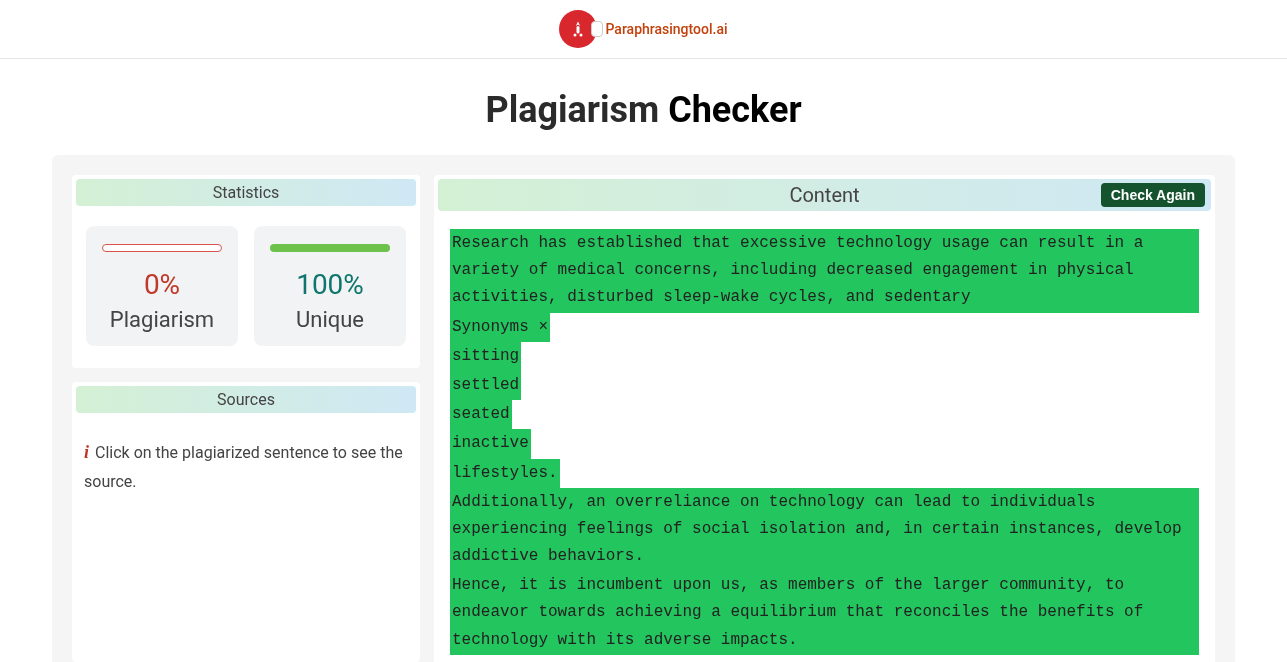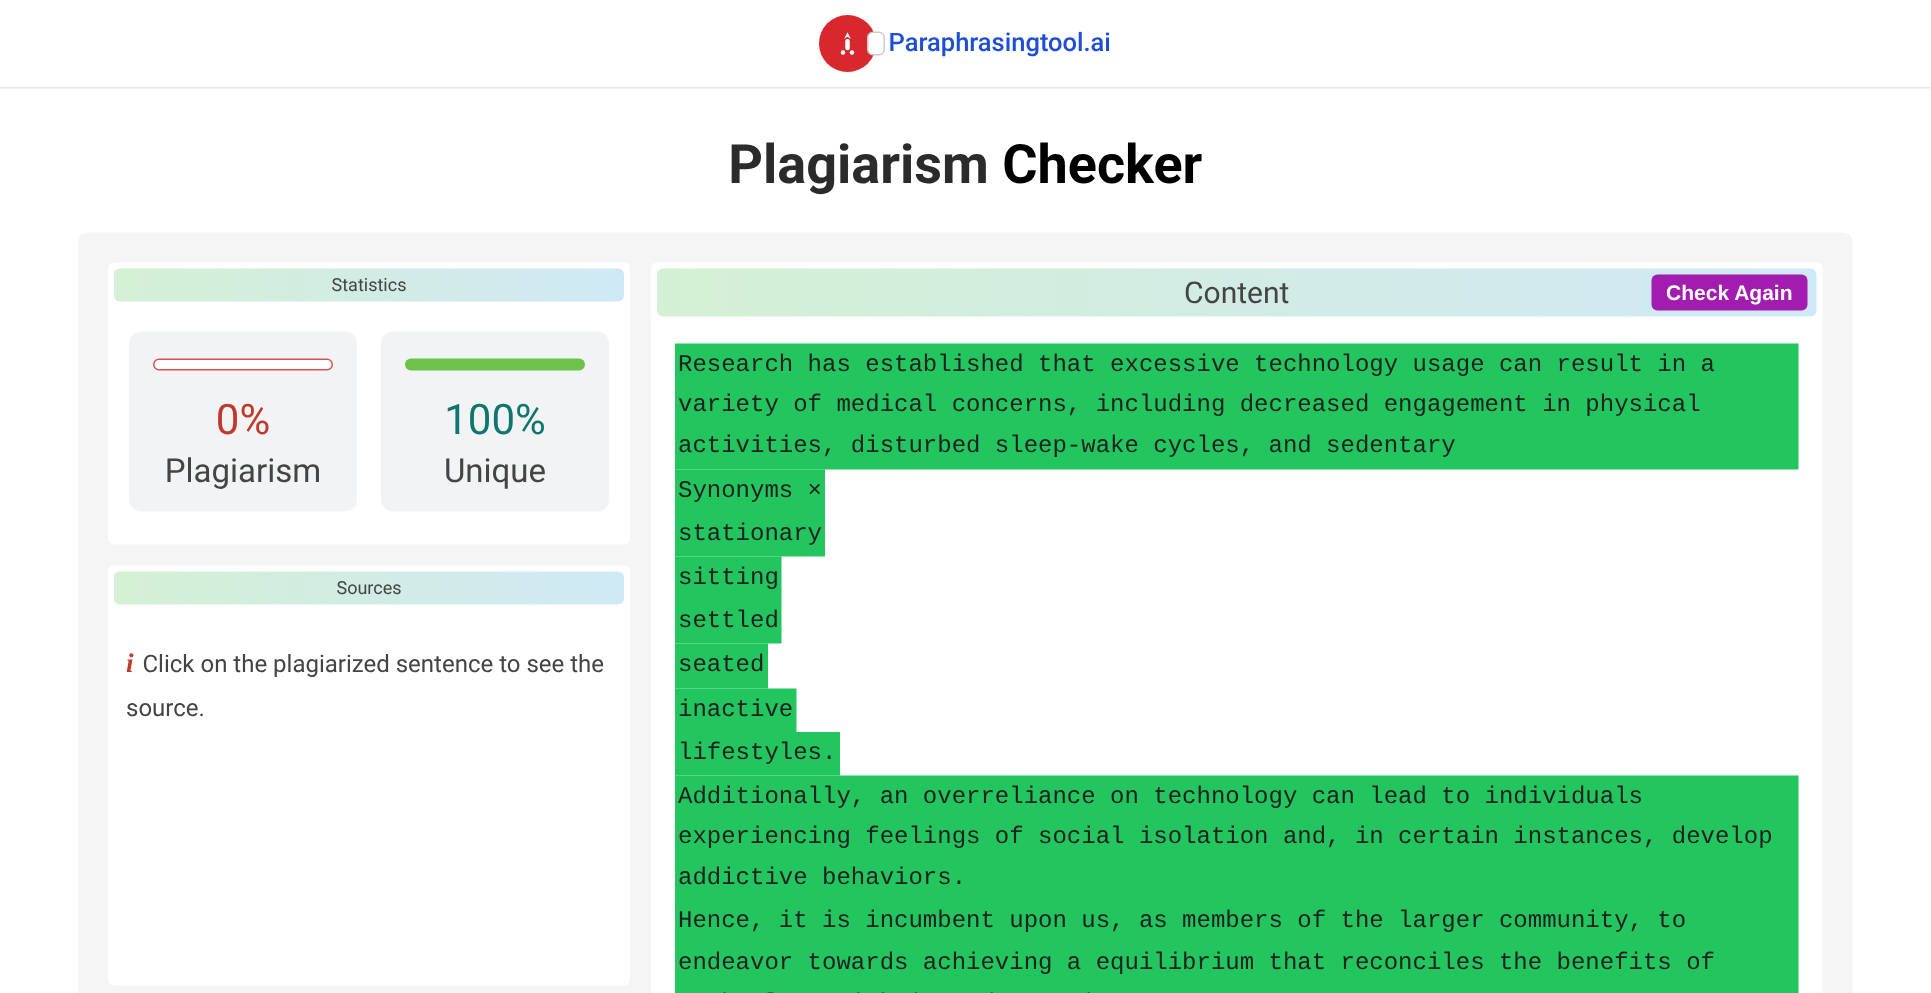--- a/index.html
+++ b/index.html
@@ -40,22 +40,22 @@
   height: 14px;
   border: 1px solid #ccc;
   border-radius: 4px;
   background: #fff;
 }
 .logo-icon {
   width: 18px;
   height: 22px;
 }
 .logo-text {
-  font-size: 17px;
-  color: #1d4ed8;
+  font-size: 14px;
+  color: #c2410c;
   font-weight: 500;
 }
 .page-title {
   text-align: center;
   padding: 30px 0 24px;
 }
 .page-title h1 {
   font-size: 36px;
   font-weight: 700;
   color: #2b2b2b;
@@ -79,21 +79,21 @@
 }
 .card {
   background: #ffffff;
   border-radius: 4px;
   padding: 0 0 12px;
 }
 .card-header {
   background: linear-gradient(to right, #d4f0d4, #cfe8f5);
   text-align: center;
   padding: 4px 0;
-  font-size: 12px;
+  font-size: 16px;
   color: #444;
   border-radius: 4px;
   margin: 4px 4px 10px;
 }
 .stats-row {
   display: flex;
   gap: 16px;
   padding: 10px 14px;
 }
 .stat-box {
@@ -163,21 +163,21 @@
   padding: 4px 0;
   font-size: 20px;
   color: #444;
   border-radius: 4px;
 }
 .check-btn {
   position: absolute;
   right: 6px;
   top: 50%;
   transform: translateY(-50%);
-  background: #a21caf;
+  background: #14532d;
   color: #fff;
   border: none;
   padding: 4px 10px;
   border-radius: 4px;
   font-size: 14px;
   font-weight: 600;
   cursor: pointer;
 }
 .content-body {
   padding: 6px 16px;
@@ -250,21 +250,20 @@
   </div>
 
   <div class="right-col">
     <div class="content-header-wrap">
       <div class="content-header">Content</div>
       <button class="check-btn">Check Again</button>
     </div>
     <div class="content-body">
       <p class="block-line"><span class="hl">Research has established that excessive technology usage can result in a variety of medical concerns, including decreased engagement in physical activities, disturbed sleep-wake cycles, and sedentary</span></p>
       <p class="block-line"><span class="hl">Synonyms ×</span></p>
-      <p class="block-line"><span class="hl">stationary</span></p>
       <p class="block-line"><span class="hl">sitting</span></p>
       <p class="block-line"><span class="hl">settled</span></p>
       <p class="block-line"><span class="hl">seated</span></p>
       <p class="block-line"><span class="hl">inactive</span></p>
       <p class="block-line">
         <span class="hl">lifestyles.</span>
         <span class="hl">Additionally, an overreliance on technology can lead to individuals experiencing feelings of social isolation and, in certain instances, develop addictive behaviors.</span>
         <span class="hl">Hence, it is incumbent upon us, as members of the larger community, to endeavor towards achieving a equilibrium that reconciles the benefits of technology with its adverse impacts.</span>
       </p>
     </div>

